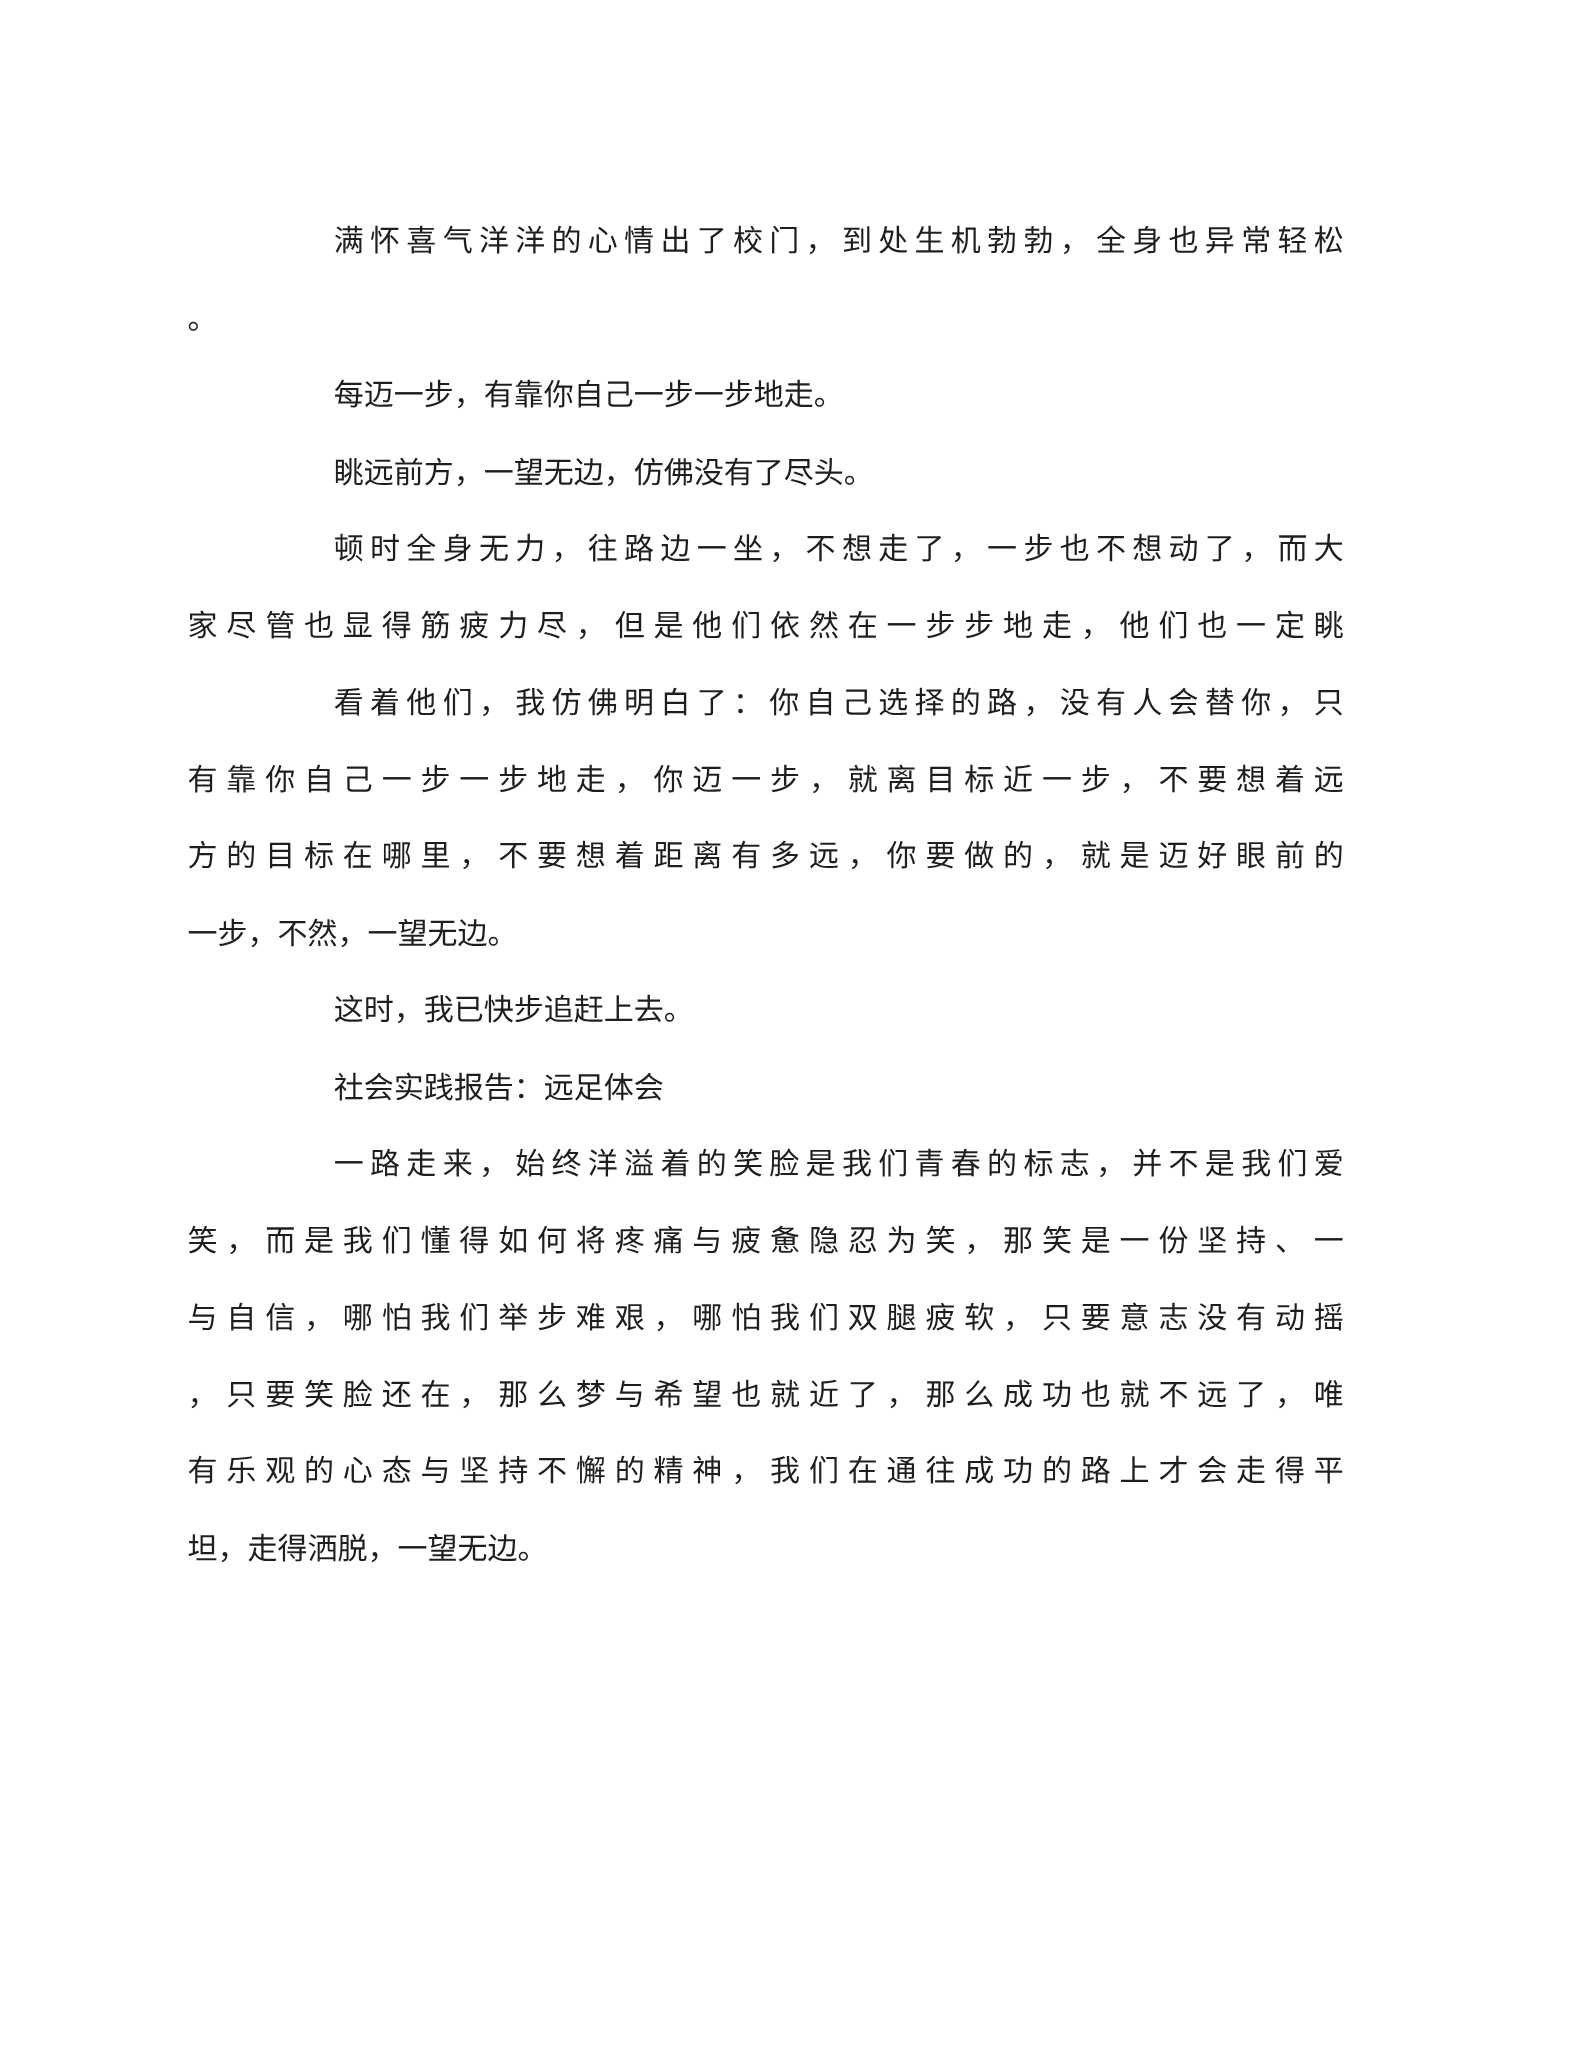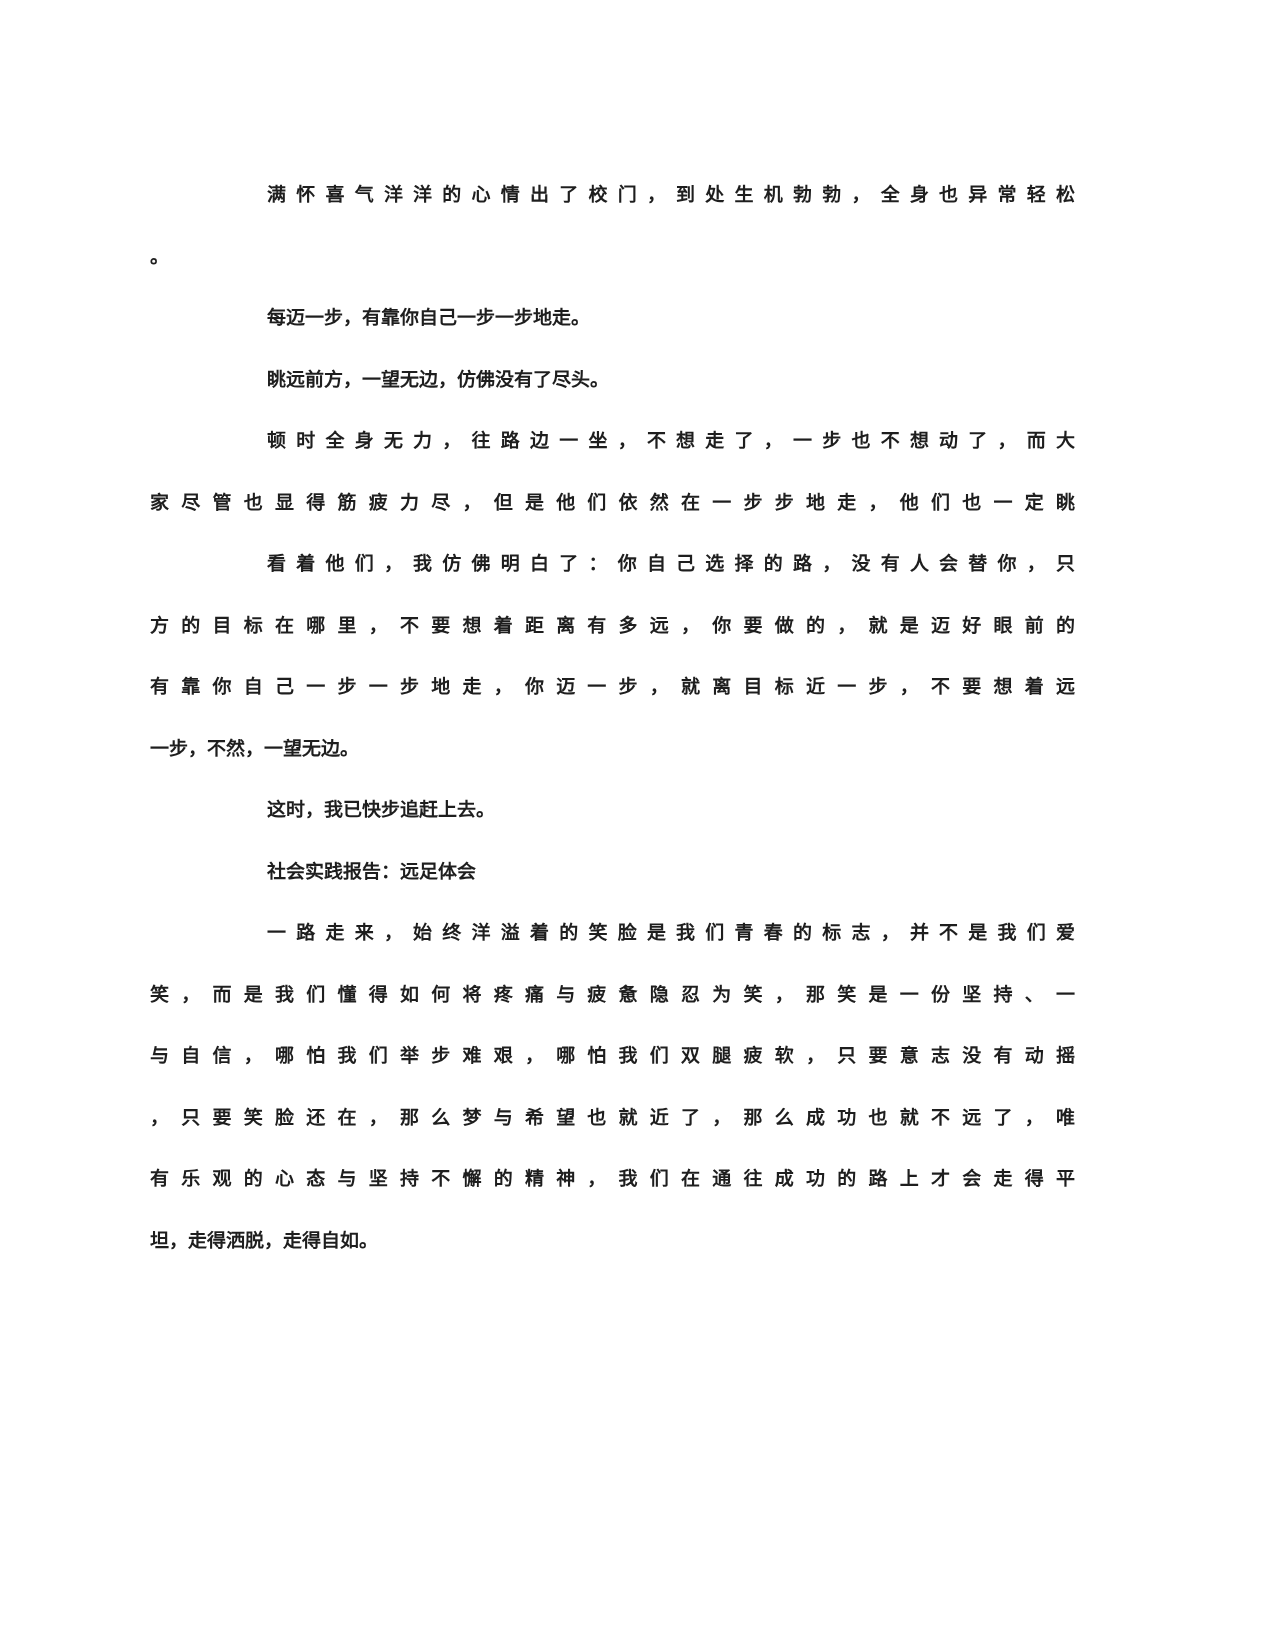--- a/index.html
+++ b/index.html
@@ -13,24 +13,24 @@
     height: 1650px;
     background: #ffffff;
     overflow: hidden;
     font-family: "Liberation Serif", serif;
   }
   .text-block {
     position: absolute;
     left: 150px;
     top: 164px;
     width: 925px;
-    font-size: 19px;
+    font-size: 24px;
     line-height: 61.5px;
     color: #1e1e1e;
-    font-weight: 700;
+    font-weight: 400;
     letter-spacing: 0;
   }
   .line {
     height: 61.5px;
     text-align: left;
     white-space: nowrap;
   }
   .line.indent {
     padding-left: 117px;
   }
@@ -45,25 +45,25 @@
 
 <div class="page">
   <div class="text-block">
     <div class="line indent justify">满怀喜气洋洋的心情出了校门，到处生机勃勃，全身也异常轻松</div>
     <div class="line">。</div>
     <div class="line indent">每迈一步，有靠你自己一步一步地走。</div>
     <div class="line indent">眺远前方，一望无边，仿佛没有了尽头。</div>
     <div class="line indent justify">顿时全身无力，往路边一坐，不想走了，一步也不想动了，而大</div>
     <div class="line justify">家尽管也显得筋疲力尽，但是他们依然在一步步地走，他们也一定眺</div>
     <div class="line indent justify">看着他们，我仿佛明白了：你自己选择的路，没有人会替你，只</div>
+    <div class="line justify">有靠你自己一步一步地走，你迈一步，就离目标近一步，不要想着远</div>
     <div class="line justify">方的目标在哪里，不要想着距离有多远，你要做的，就是迈好眼前的</div>
-    <div class="line justify">有靠你自己一步一步地走，你迈一步，就离目标近一步，不要想着远</div>
     <div class="line">一步，不然，一望无边。</div>
     <div class="line indent">这时，我已快步追赶上去。</div>
     <div class="line indent">社会实践报告：远足体会</div>
     <div class="line indent justify">一路走来，始终洋溢着的笑脸是我们青春的标志，并不是我们爱</div>
     <div class="line justify">笑，而是我们懂得如何将疼痛与疲惫隐忍为笑，那笑是一份坚持、一</div>
     <div class="line justify">与自信，哪怕我们举步难艰，哪怕我们双腿疲软，只要意志没有动摇</div>
     <div class="line justify">，只要笑脸还在，那么梦与希望也就近了，那么成功也就不远了，唯</div>
     <div class="line justify">有乐观的心态与坚持不懈的精神，我们在通往成功的路上才会走得平</div>
-    <div class="line">坦，走得洒脱，走得自如。</div>
+    <div class="line">坦，走得洒脱，一望无边。</div>
   </div>
 </div>
 
 </body></html>

